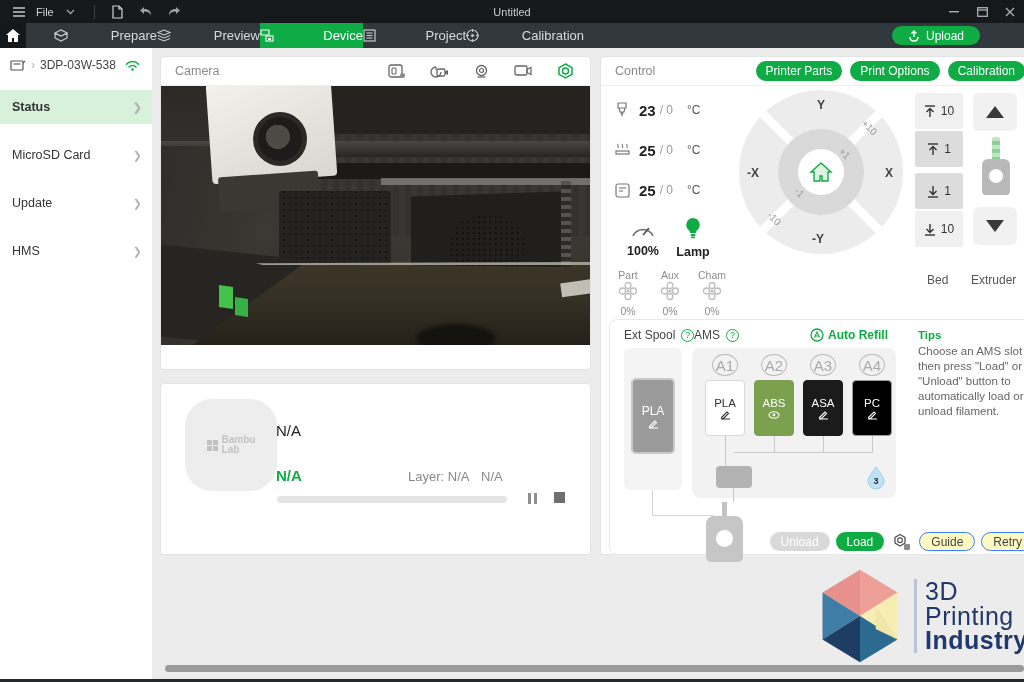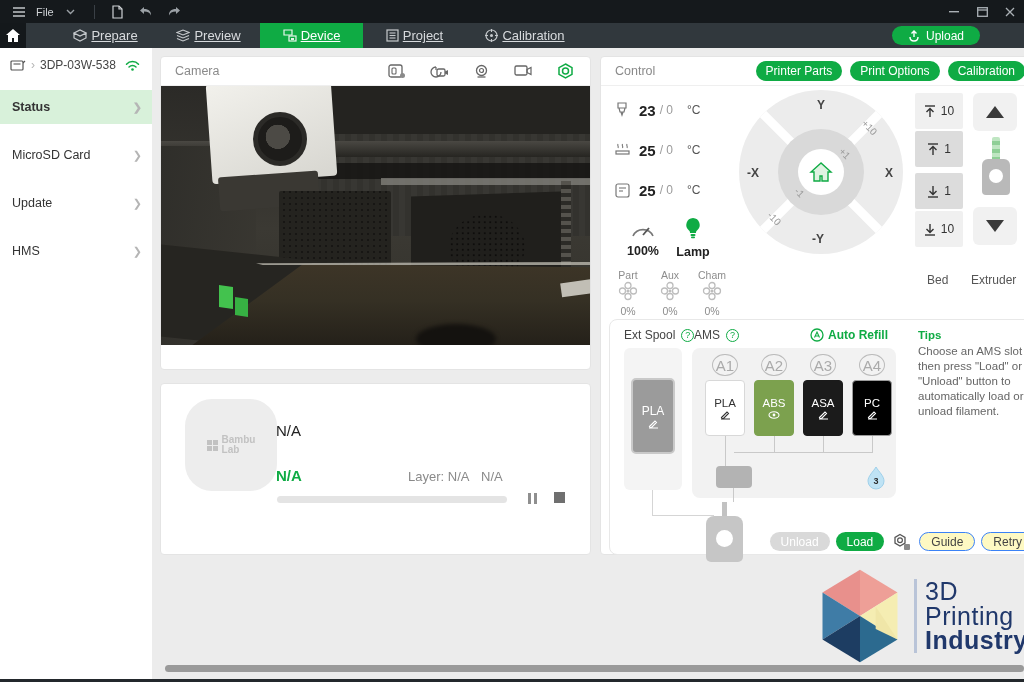--- a/index.html
+++ b/index.html
@@ -13,21 +13,21 @@
   .tb-sep { width:1px; height:14px; background:#3a4046; margin:0 6px; }
   .tb-icon { width:22px; height:18px; display:flex; align-items:center; justify-content:center; cursor:pointer; }
   .tb-icon svg { display:block; }
   .app-title { position:absolute; left:0; right:0; text-align:center; font-size:11px; color:#c8cccf; pointer-events:none; }
   .win-controls { position:absolute; right:0; top:0; height:23px; display:flex; align-items:center; }
   .win-btn { width:28px; height:23px; display:flex; align-items:center; justify-content:center; color:#aab0b5; font-size:12px; cursor:pointer; }
 
   
   .tabbar { position:absolute; left:0; top:23px; width:1024px; height:25px; background:#31383d; display:flex; align-items:stretch; color:#d7dadd; }
   .home-btn { width:26px; display:flex; align-items:center; justify-content:center; background:#14181b; cursor:pointer; }
-  .tab { display:flex; align-items:center; justify-content:center; gap:4px; width:103px; font-size:13px; cursor:pointer;text-decoration:underline; }
+  .tab { display:flex; align-items:center; justify-content:space-between; gap:4px; width:103px; font-size:13px; cursor:pointer; }
   .tab.active { background:#0fab44; color:#fff; }
   .tab svg { opacity:.9; }
   .upload-btn { position:absolute; right:44px; top:3px; height:19px; padding:0 16px; background:#0fab44; border-radius:10px; color:#fff; display:flex; align-items:center; gap:6px; font-size:12px; cursor:pointer; }
 
   
   .sidebar { position:absolute; left:0; top:48px; width:152px; height:634px; background:#fff; }
   .device-row { display:flex; align-items:center; gap:5px; padding:10px 10px 8px 10px; color:#444; font-size:12px; }
   .side-item { position:relative; display:flex; align-items:center; height:34px; padding:12px 12px; color:#333; font-size:12.5px; cursor:pointer; margin-top:14px; }
   .side-item .chev { position:absolute; right:10px; color:#b5b5b5; font-size:11px; }
   .side-item.selected { background:#d8f1da; font-weight:bold; margin-top:10px; }
@@ -205,20 +205,21 @@
         <svg width="14" height="11" viewBox="0 0 14 11">
             <path d="M5 1L1 4.5 5 8V5.5c4 0 6 1.5 7 4 .2-4-2-6.5-7-6.5z" fill="#9aa0a5"></path>
           </svg>
       </span>
       <span class="tb-icon">
         <svg width="14" height="11" viewBox="0 0 14 11">
             <path d="M9 1l4 3.5L9 8V5.5c-4 0-6 1.5-7 4-.2-4 2-6.5 7-6.5z" fill="#9aa0a5"></path>
           </svg>
       </span>
     </div>
+    <div class="app-title">Untitled</div>
     <div class="win-controls">
       <span class="win-btn">
         <svg width="10" height="2" viewBox="0 0 10 2">
             <rect width="10" height="1.4" fill="#aab0b5"></rect>
           </svg>
       </span>
       <span class="win-btn">
         <svg width="11" height="10" viewBox="0 0 11 10">
             <rect x="0.7" y="0.7" width="9.6" height="8.6" fill="none" stroke="#aab0b5" stroke-width="1.3"></rect>
             <line x1="0.7" y1="3" x2="10.3" y2="3" stroke="#aab0b5" stroke-width="1.3"></line>

